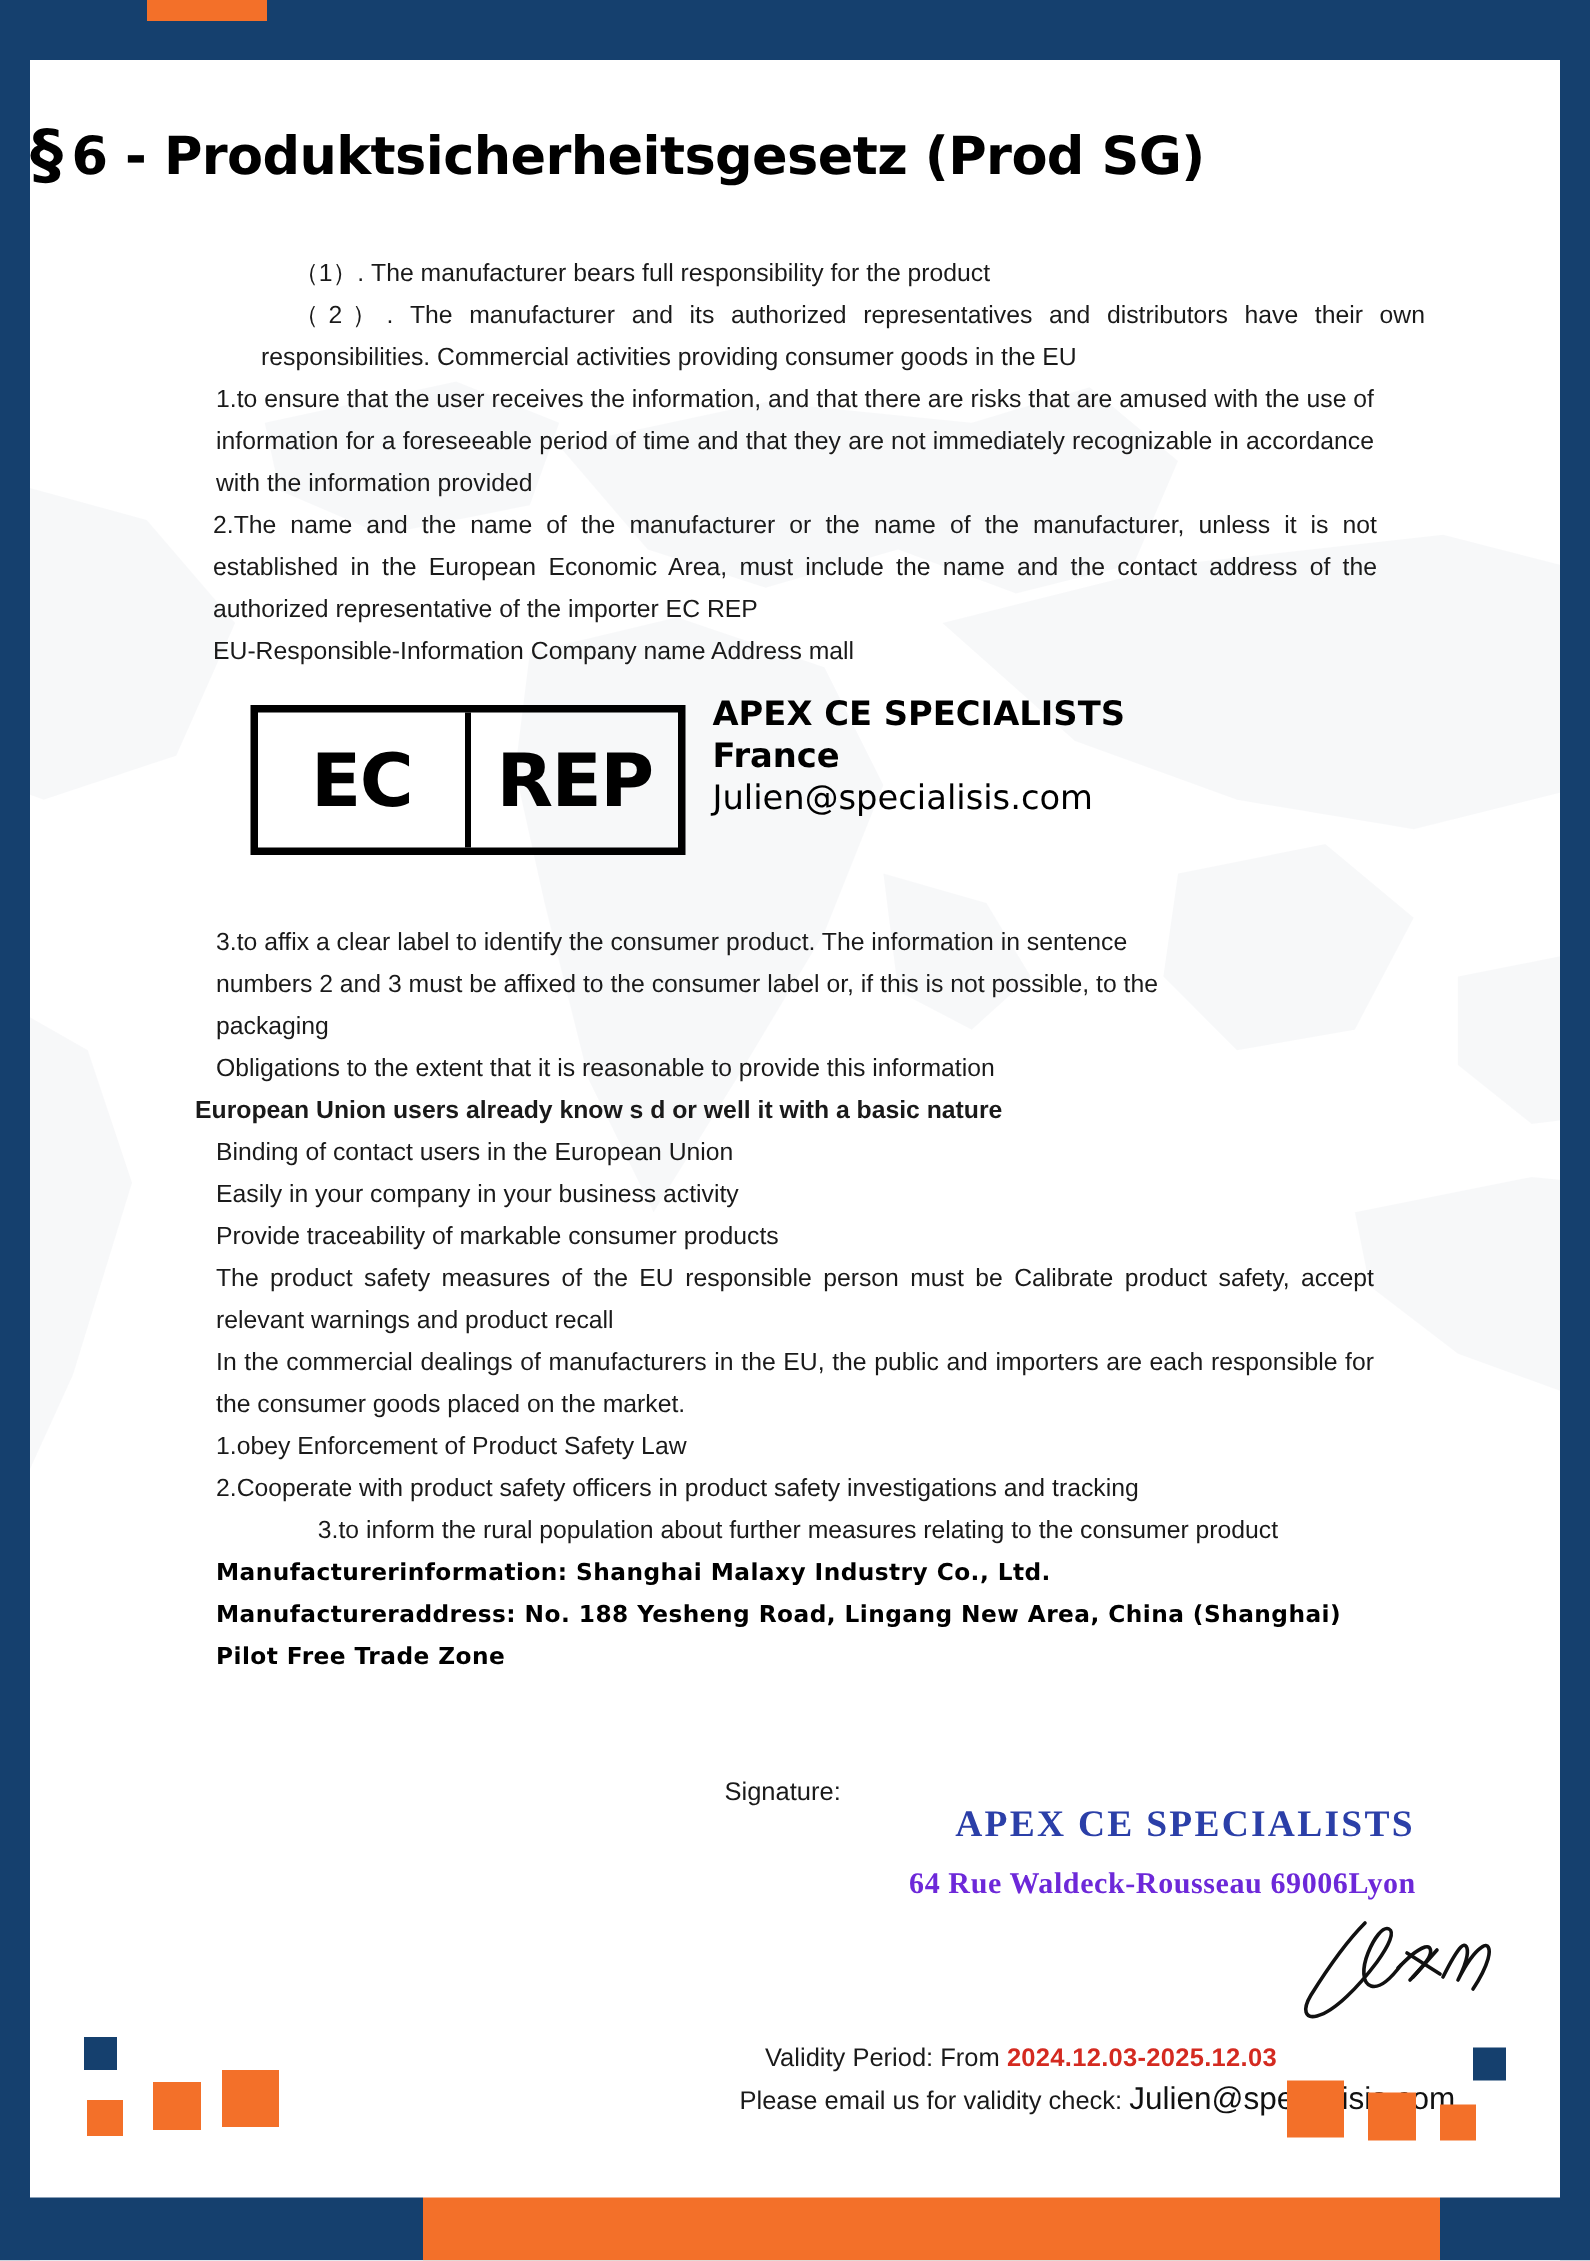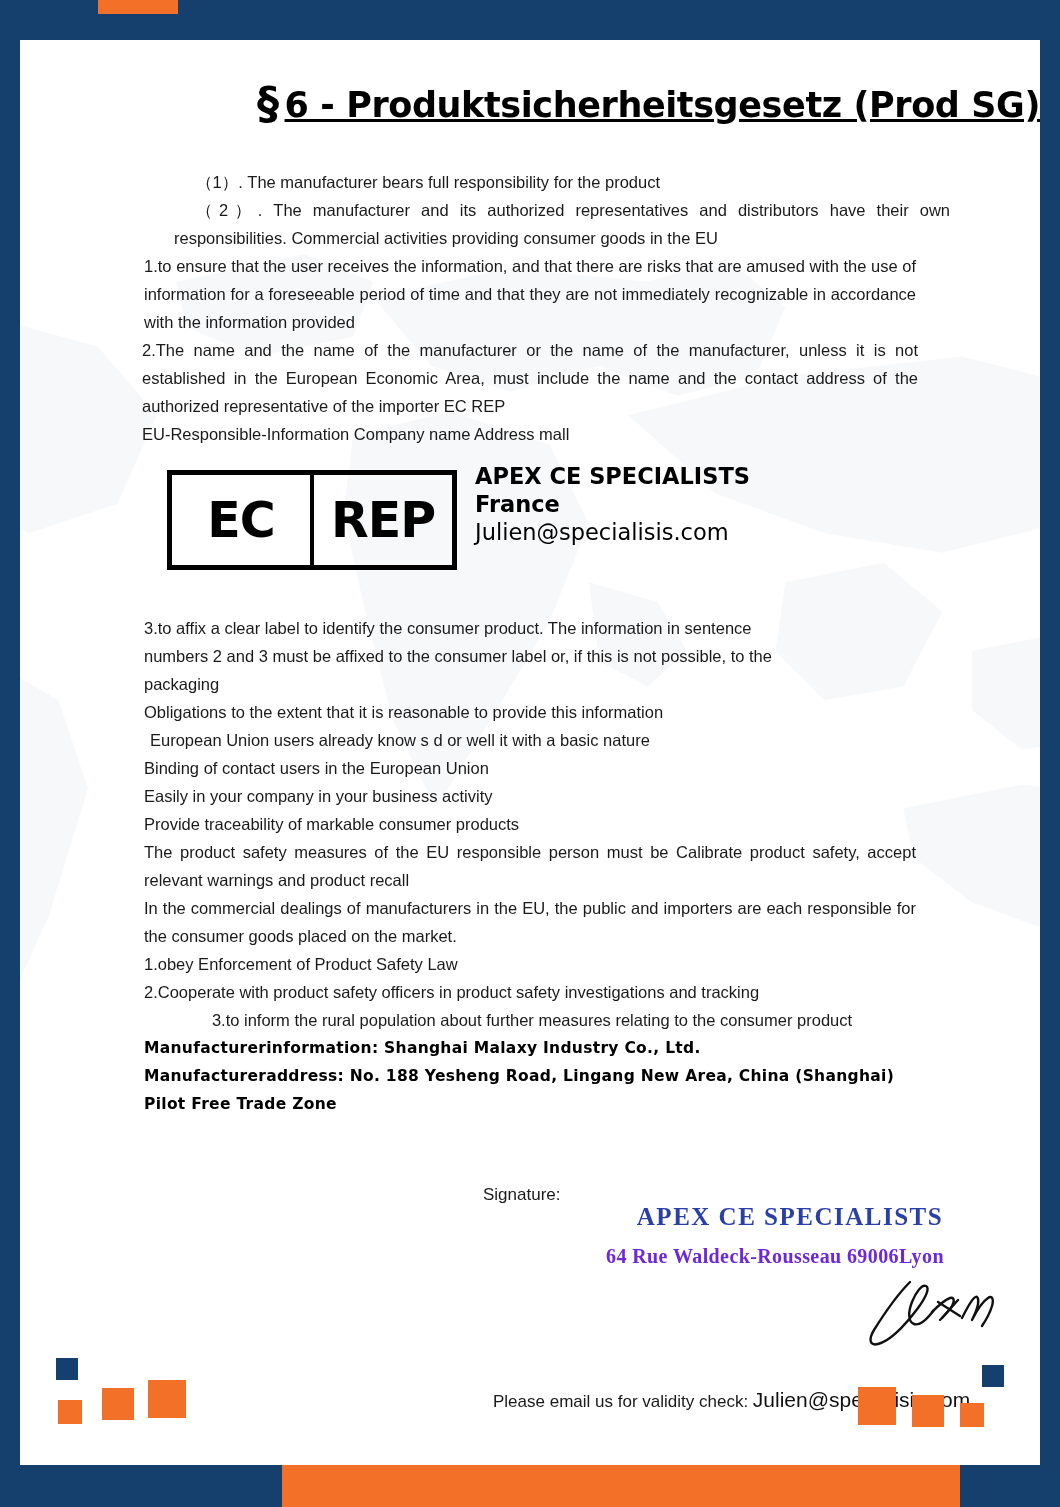--- a/index.html
+++ b/index.html
@@ -79,28 +79,27 @@
   .content {
     position: absolute;
     left: 0; top: 0;
     width: 1020px; height: 1425px;
   }
 
   .doc-title {
     position: absolute;
     left: 0; top: 38px;
     width: 1020px;
-    text-align: right;
+    text-align: left;
     font-family: "DejaVu Sans", sans-serif;
     font-weight: 700;
     font-size: 35px;
     letter-spacing: -0.4px;
     color: #000000;
     white-space: nowrap;
-    text-decoration: underline;
   }
   .doc-title .sectionmark {
     font-size: 44px;
     vertical-align: -2px;
     margin-right: 6px;
   }
 
   .body-block {
     position: absolute;
     left: 122px;
@@ -270,21 +269,21 @@
         </div>
         <div class="ecrep-addr">
           <div>APEX CE SPECIALISTS</div>
           <div>France</div>
           <div class="thin">Julien@specialisis.com</div>
         </div>
       </div>
 
       <div class="body-block" style="top:574px; left:124px; width:640px;">3.to affix a clear label to identify the consumer product. The information in sentence numbers 2 and 3 must be affixed to the consumer label or, if this is not possible, to the packaging</div>
       <div class="body-block" style="top:658px; left:124px;">Obligations to the extent that it is reasonable to provide this information</div>
-      <div class="body-block" style="top:686px; left:130px;">European Union users already know s d or well it with a basic nature</div>
+      <div class="body-block" style="top:686px; left:110px;font-weight:bold;">European Union users already know s d or well it with a basic nature</div>
       <div class="body-block" style="top:714px; left:124px;">Binding of contact users in the European Union</div>
       <div class="body-block" style="top:742px; left:124px;">Easily in your company in your business activity</div>
       <div class="body-block" style="top:770px; left:124px;">Provide traceability of markable consumer products</div>
       <div class="body-block p-just" style="top:798px; left:124px; width:772px;">The product safety measures of the EU responsible person must be Calibrate product safety, accept relevant warnings and product recall</div>
       <div class="body-block p-just" style="top:854px; left:124px; width:772px;">In the commercial dealings of manufacturers in the EU, the public and importers are each responsible for the consumer goods placed on the market.</div>
       <div class="body-block" style="top:910px; left:124px;">1.obey Enforcement of Product Safety Law</div>
       <div class="body-block" style="top:938px; left:124px;">2.Cooperate with product safety officers in product safety investigations and tracking</div>
       <div class="body-block" style="top:966px; left:124px;text-align:center;">3.to inform the rural population about further measures relating to the consumer product</div>
 
       <div class="body-block mfr-line" style="top:994px; left:124px;">Manufacturerinformation: Shanghai Malaxy Industry Co., Ltd.</div>
@@ -297,20 +296,24 @@
       <svg class="handsig" viewBox="0 0 180 80">
         <g fill="none" stroke="#111" stroke-width="2.4" stroke-linecap="round" stroke-linejoin="round">
           <path d="M70,10 C58,22 44,42 34,58 C28,68 30,74 38,72 C50,69 66,52 78,36 C86,25 90,16 86,14 C82,12 76,20 72,30 C68,40 68,50 74,52 C80,54 88,46 94,38"></path>
           <path d="M92,40 C98,34 104,28 110,26 C114,25 115,29 112,34 C109,39 104,44 100,48"></path>
           <path d="M98,30 L120,44"></path>
           <path d="M118,28 L102,46"></path>
           <path d="M122,46 C126,38 130,30 134,26 C137,23 139,26 138,32 C137,38 134,44 132,48 C136,40 142,30 148,26 C152,23 154,27 152,34 C150,41 146,48 142,54"></path>
         </g>
       </svg>
 
+      <div class="validity">
+        <span>Validity Period: From</span>
+        <span class="dates">2024.12.03-2025.12.03</span>
+      </div>
       <div class="emailcheck">
         <span>Please email us for validity check:</span>
         <span class="addr">Julien@specialisis.com</span>
       </div>
 
       <div class="sq sq-navy" style="left:36px; top:1318px; width:22px; height:22px;"></div>
       <div class="sq sq-orange" style="left:38px; top:1360px; width:24px; height:24px;"></div>
       <div class="sq sq-orange" style="left:82px; top:1348px; width:32px; height:32px;"></div>
       <div class="sq sq-orange" style="left:128px; top:1340px; width:38px; height:38px;"></div>
 

